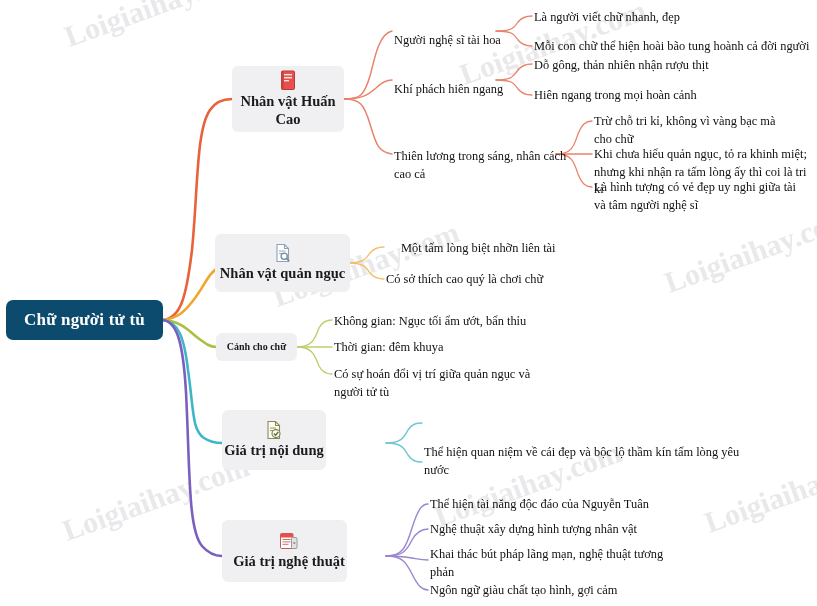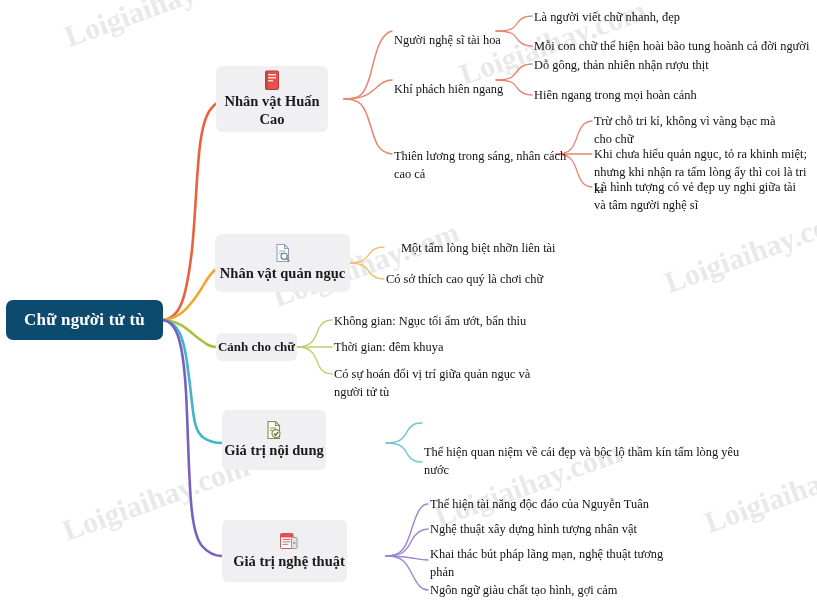--- a/index.html
+++ b/index.html
@@ -49,21 +49,21 @@
     background:#f0f0f2;
     border-radius:6px;
     display:flex;
     flex-direction:column;
     align-items:center;
     justify-content:center;
     color:#1a1a1a;
     font-weight:700;
     font-size:14.5px;
   }
-  .main.noicon{font-size:13px;font-weight:600;}
+  .main.noicon{font-size:10px;font-weight:600;}
   .main .ic{display:block;margin-bottom:2px;line-height:0;}
   .main .lbl{display:block;text-align:center;line-height:1.2;}
 
   
   .leaf{
     position:absolute;
     z-index:3;
     color:#111111;
     font-size:12.4px;
     line-height:1.42;
@@ -131,21 +131,21 @@
     <path d="M386,556 C402,556 406,548 412,528 C418,509 422,504 428,504" stroke="#9b85cf" stroke-width="1.4"></path>
     <path d="M386,556 C402,556 406,552 412,540 C417,531 422,529 428,529" stroke="#9b85cf" stroke-width="1.4"></path>
     <path d="M386,556 C402,556 406,557 412,558 C418,559 422,560 428,560" stroke="#9b85cf" stroke-width="1.4"></path>
     <path d="M386,556 C402,556 406,562 412,574 C418,586 422,590 428,590" stroke="#9b85cf" stroke-width="1.4"></path>
   </svg>
 
   <div class="node root" style="left:6px;top:300px;width:157px;height:40px;">
     <span>Chữ người tử tù</span>
   </div>
 
-  <div class="node main" style="left:216px;top:66px;width:112px;height:66px;">
+  <div class="node main" style="left:232px;top:66px;width:112px;height:66px;">
     <span class="ic">
       <svg width="17" height="21" viewBox="0 0 17 21">
         <rect x="1.5" y="1" width="13" height="18.5" rx="1.2" fill="#e8504e" stroke="#b33b39" stroke-width="1"></rect>
         <rect x="4" y="4" width="8" height="1.4" fill="#fbe3e2"></rect>
         <rect x="4" y="7" width="8" height="1.4" fill="#fbe3e2"></rect>
         <rect x="4" y="10" width="5" height="1.4" fill="#fbe3e2"></rect>
         <rect x="1.5" y="1" width="2.4" height="18.5" fill="#c94442"></rect>
       </svg>
     </span>
     <span class="lbl">Nhân vật Huấn Cao</span>

